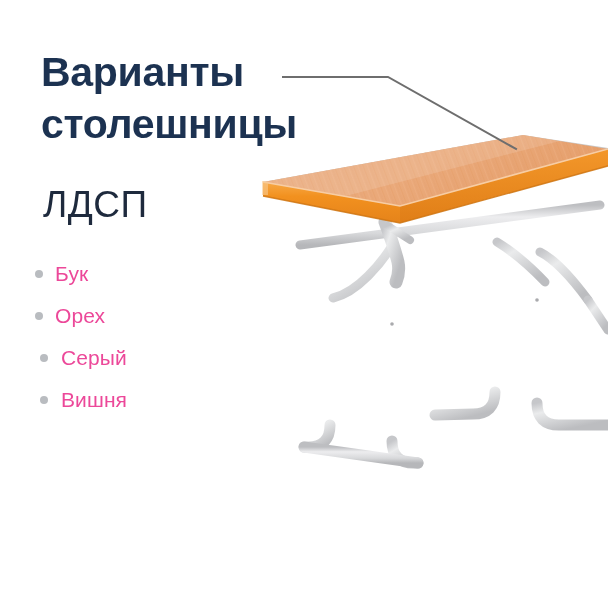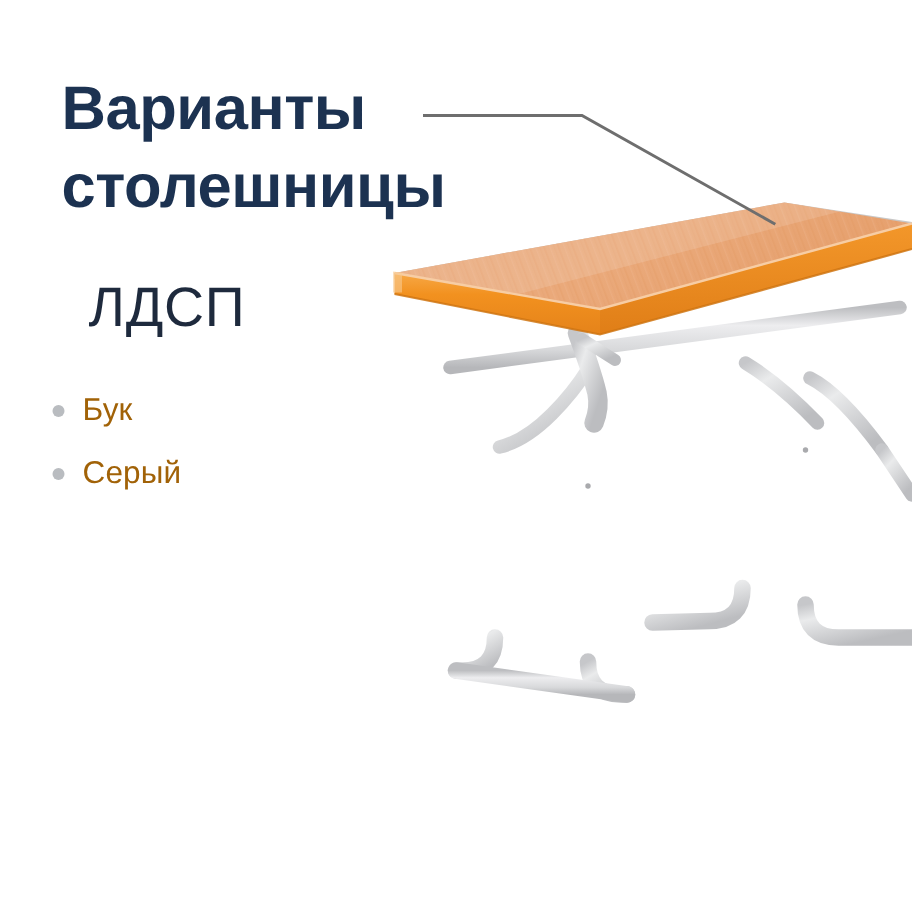--- a/index.html
+++ b/index.html
@@ -48,21 +48,21 @@
     font-size: 41px;
     font-weight: bold;
     line-height: 1.27;
     letter-spacing: -0.3px;
     color: #1c3251;
     white-space: pre-line;
   }
 
   .subhead {
     position: absolute;
-    left: 59px;
+    left: 43px;
     top: 186px;
     font-size: 37px;
     font-weight: normal;
     line-height: 1;
     letter-spacing: 0.5px;
     color: #1e2a3d;
   }
 
   .option-list {
     position: absolute;
@@ -71,21 +71,21 @@
     width: 240px;
     margin: 0;
     padding: 0;
     list-style: none;
   }
   .option-item {
     position: relative;
     height: 42px;
     line-height: 42px;
     font-size: 21px;
-    color: #a16207;
+    color: #ec4899;
     letter-spacing: 0.1px;
     white-space: nowrap;
   }
   .option-item .bullet {
     position: absolute;
     top: 50%;
     margin-top: -4px;
     width: 8px;
     height: 8px;
     border-radius: 50%;
@@ -224,18 +224,26 @@
 
     <div class="subhead">ЛДСП</div>
 
     <ul class="option-list">
       <li class="option-item indent-a">
         <span class="bullet"></span>
         <span class="option-label">Бук</span>
       </li>
       <li class="option-item indent-a">
         <span class="bullet"></span>
+        <span class="option-label">Орех</span>
+      </li>
+      <li class="option-item indent-b">
+        <span class="bullet"></span>
         <span class="option-label">Серый</span>
+      </li>
+      <li class="option-item indent-b">
+        <span class="bullet"></span>
+        <span class="option-label">Вишня</span>
       </li>
     </ul>
 
   </div>
 </div>
 
 </body></html>

